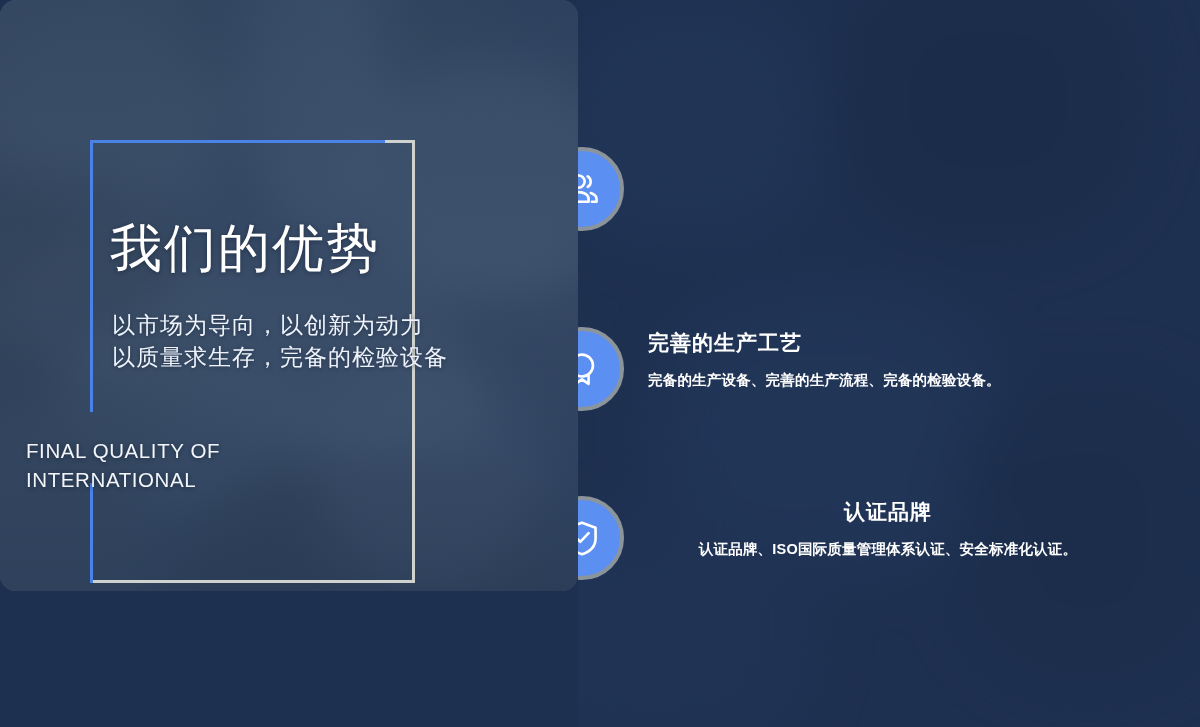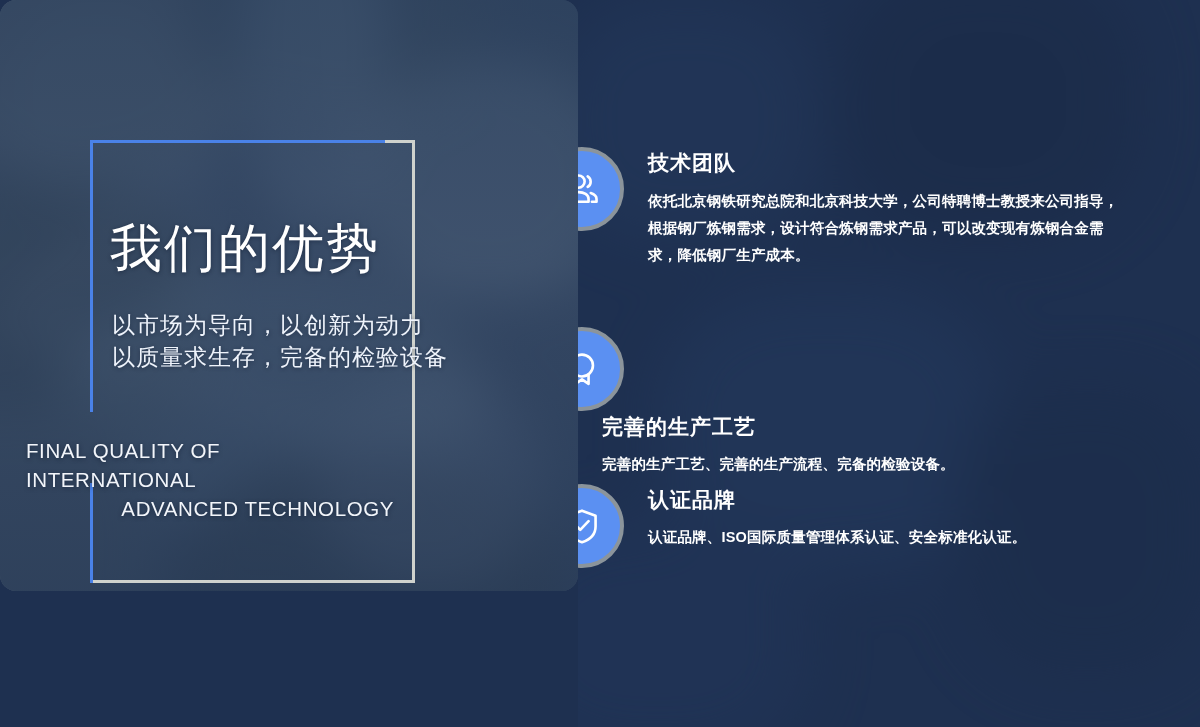--- a/index.html
+++ b/index.html
@@ -161,22 +161,22 @@
     left: 0; top: 0;
     width: 622px; height: 727px;
   }
   .feature {
     position: absolute;
     left: 0;
     display: flex;
     align-items: flex-start;
   }
   .feature-1 { top: 147px; }
-  .feature-2 { top: 327px; flex-direction: column; }
-  .feature-3 { top: 484px; }
+  .feature-2 { top: 327px; }
+  .feature-3 { top: 496px; text-align: center; }
 
   .icon-badge {
     position: relative;
     flex: 0 0 auto;
     width: 84px;
     height: 84px;
     margin-left: -38px;   
     border-radius: 50%;
     background: #5b90f2;
     border: 4px solid #8b949b;
@@ -247,21 +247,20 @@
       <div class="frame-edge edge-left-top"></div>
       <div class="frame-edge edge-left-bot"></div>
     </div>
 
     <div class="left-content">
       <div class="headline">我们的优势</div>
       <div class="sub-line sub-1">以市场为导向，以创新为动力</div>
       <div class="sub-line sub-2">以质量求生存，完备的检验设备</div>
       <div class="eng-block">
         <div class="eng-1">FINAL QUALITY OF INTERNATIONAL</div>
-        <div class="eng-2">ADVANCED TECHNOLOGY</div>
       </div>
     </div>
   </div>
 
   <div class="right-panel">
     <div class="right-texture">
       <div class="rb rb1"></div>
         <div class="rb rb2"></div>
         <div class="rb rb3"></div>
       <div class="rb rb4"></div>
@@ -272,36 +271,32 @@
 
       <div class="feature feature-1">
         <div class="icon-badge">
           <svg viewBox="0 0 48 48" fill="none" stroke="#ffffff" stroke-width="3" stroke-linecap="round" stroke-linejoin="round" aria-hidden="true">
             <circle cx="20" cy="15.5" r="7"></circle>
             <path d="M8.5 38.5v-3.2c0-4.6 5.2-7.8 11.5-7.8s11.5 3.2 11.5 7.8v3.2z"></path>
             <path d="M30.5 9.6a7 7 0 0 1 0 12"></path>
             <path d="M34 28.6c3.9 1.3 6.6 3.9 6.6 6.7v3.2h-5.3"></path>
           </svg>
         </div>
-        <div class="feature-text">
-          <div class="feature-title">技术团队</div>
-          <div class="feature-desc">依托北京钢铁研究总院和北京科技大学，公司特聘博士教授来公司指导，根据钢厂炼钢需求，设计符合炼钢需求产品，可以改变现有炼钢合金需求，降低钢厂生产成本。</div>
-        </div>
       </div>
 
       <div class="feature feature-2">
         <div class="icon-badge">
           <svg viewBox="0 0 48 48" fill="none" stroke="#ffffff" stroke-width="3" stroke-linecap="round" stroke-linejoin="round" aria-hidden="true">
             <circle cx="24" cy="20" r="12.5"></circle>
             <path d="M16.5 30.5V41l7.5-5.2L31.5 41V30.5"></path>
           </svg>
         </div>
         <div class="feature-text">
           <div class="feature-title">完善的生产工艺</div>
-          <div class="feature-desc">完善的生产工艺、完善的生产流程、完备的检验设备。</div>
+          <div class="feature-desc">完备的生产设备、完善的生产流程、完备的检验设备。</div>
         </div>
       </div>
 
       <div class="feature feature-3">
         <div class="icon-badge">
           <svg viewBox="0 0 48 48" fill="none" stroke="#ffffff" stroke-width="3" stroke-linecap="round" stroke-linejoin="round" aria-hidden="true">
             <path d="M24 6.5 8.5 12.2v12.3c0 9 6.5 15.1 15.5 18 9-2.9 15.5-9 15.5-18V12.2z"></path>
             <path d="M17 23.5l5 5 9.5-10"></path>
           </svg>
         </div>

